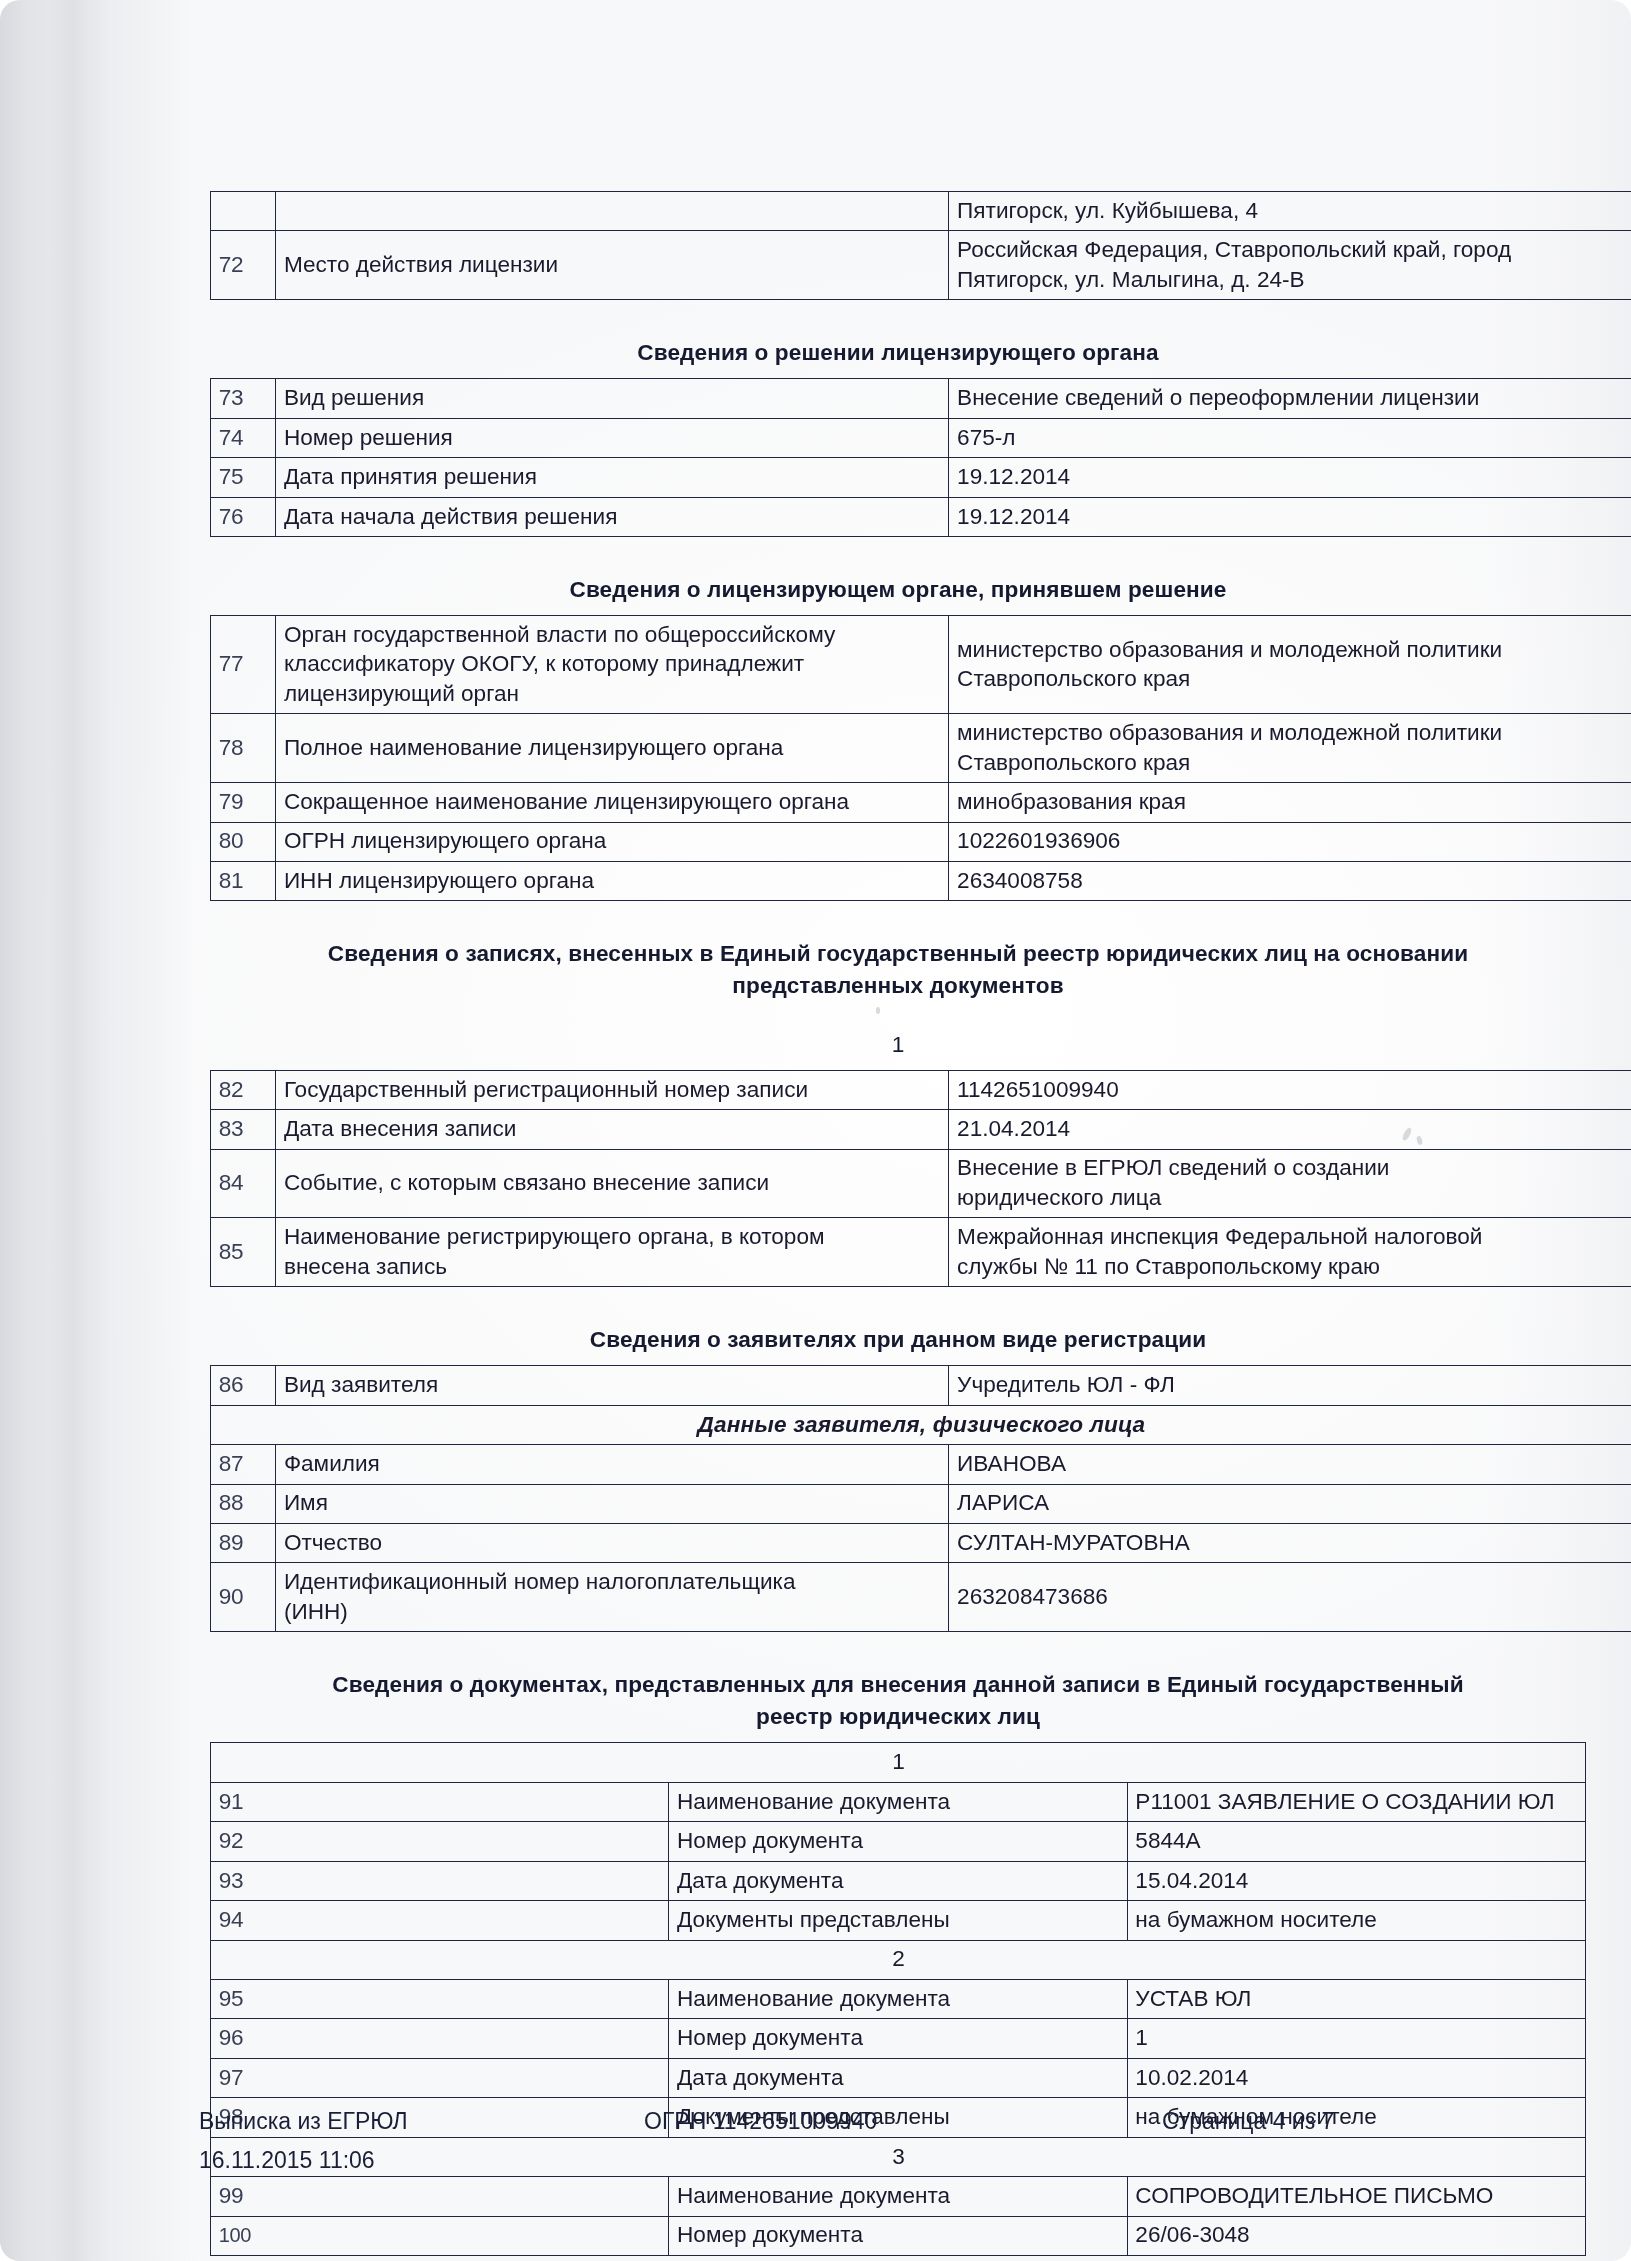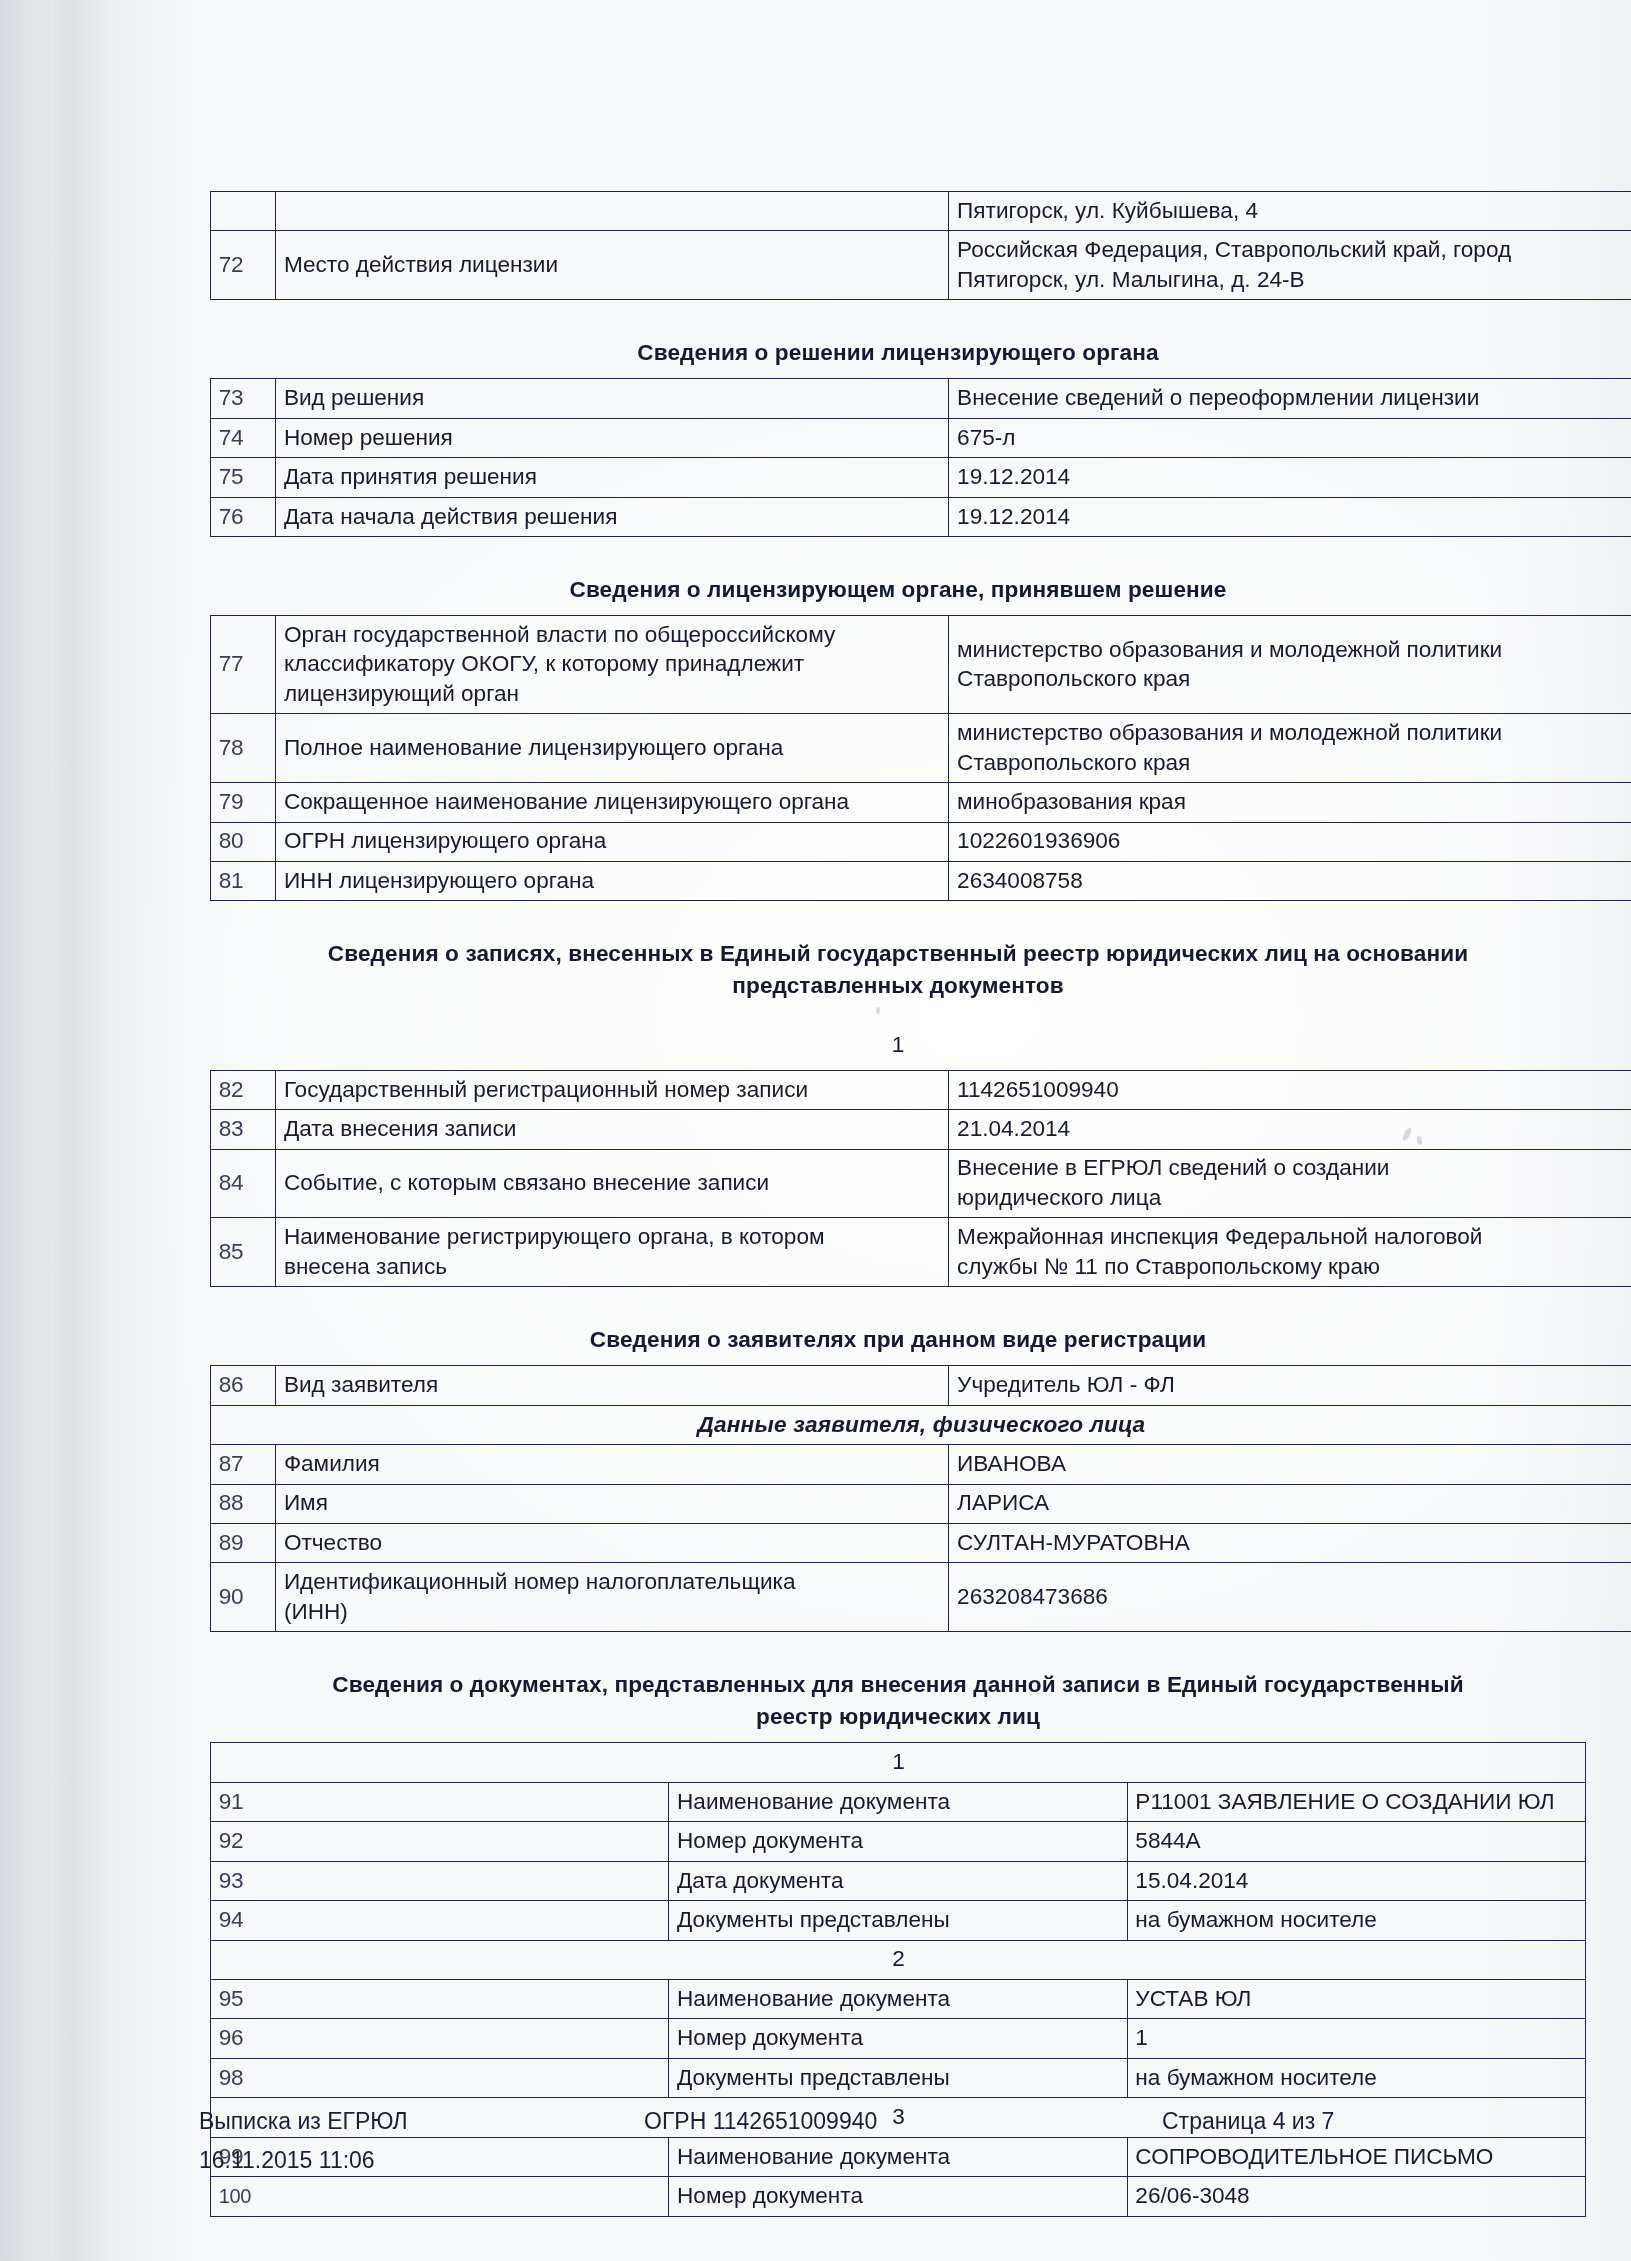--- a/index.html
+++ b/index.html
@@ -21,20 +21,21 @@
         #fefefe 26px,
         #f6f7f8 50px,
         #e9eaec 62px,
         #dfe0e3 72px,
         #f3f4f6 110px,
         #ffffff 194px,
         #ffffff 1484px,
         #fbfbfc 1562px,
         #f4f5f7 1631px);
     overflow: hidden;
+    border-radius: 20px;
   }
   
   #page::before {
     content: "";
     position: absolute;
     inset: 0;
     pointer-events: none;
     background:
       radial-gradient(ellipse 968px 774px at 60% 45%, rgba(255,255,255,0) 0%, rgba(230,232,236,0.30) 100%);
   }
@@ -369,20 +370,25 @@
         <td class="num">95</td>
         <td class="label">Наименование документа</td>
         <td class="value">УСТАВ ЮЛ</td>
       </tr>
       <tr>
         <td class="num">96</td>
         <td class="label">Номер документа</td>
         <td class="value">1</td>
       </tr>
       <tr>
+        <td class="num">97</td>
+        <td class="label">Дата документа</td>
+        <td class="value">10.02.2014</td>
+      </tr>
+      <tr>
         <td class="num">98</td>
         <td class="label">Документы представлены</td>
         <td class="value">на бумажном носителе</td>
       </tr>
 
       <tr>
         <td class="center-span" colspan="3">3</td>
       </tr>
       <tr>
         <td class="num">99</td>

